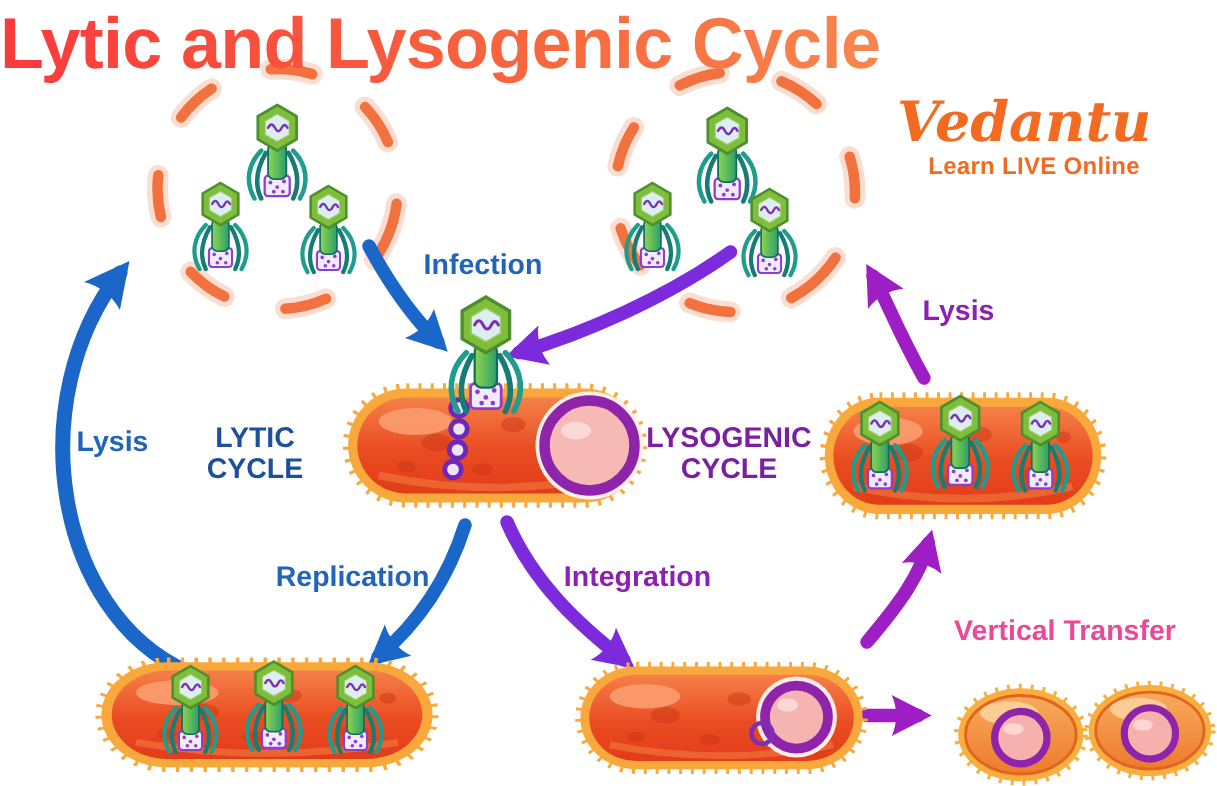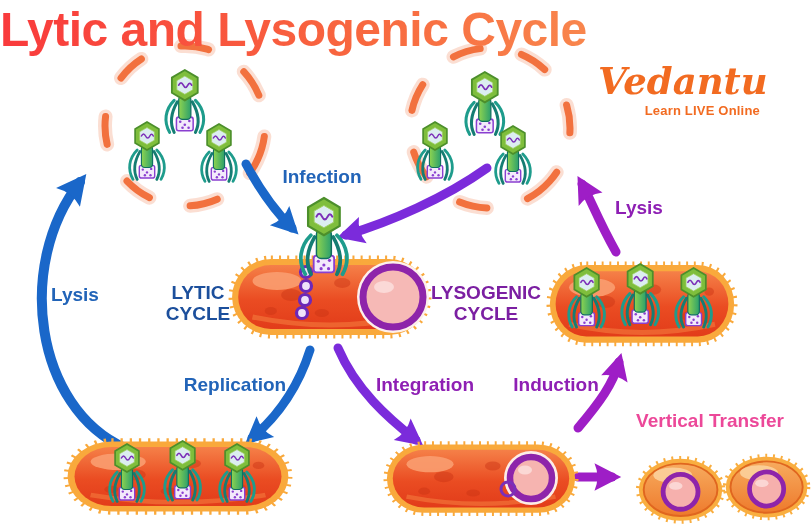--- a/index.html
+++ b/index.html
@@ -6,25 +6,25 @@
   .stage{position:relative;width:811px;height:524px;background:#ffffff;overflow:hidden;
          font-family:"Liberation Sans",sans-serif;}
   .diagram-svg{position:absolute;left:0;top:0;}
   .title{position:absolute;left:0;right:0;top:2px;text-align:left;
          font-size:48px;font-weight:bold;letter-spacing:-0.5px;
          background:linear-gradient(90deg,#f93a3c 0%,#f8683f 45%,#f9a45b 100%);
          -webkit-background-clip:text;background-clip:text;color:transparent;}
   .brand{position:absolute;left:598px;top:62px;width:162px;text-align:right;color:#f26b21;}
   .brand .name{font-family:"DejaVu Serif",serif;font-style:italic;font-weight:bold;
                font-size:37px;line-height:1.05;}
-  .brand .tagline{font-size:13px;font-weight:bold;letter-spacing:.2px;margin-top:2px;}
+  .brand .tagline{font-size:16px;font-weight:bold;letter-spacing:.2px;margin-top:2px;}
   .lbl{position:absolute;transform:translate(-50%,-50%);font-weight:bold;font-size:19px;
        white-space:nowrap;text-align:center;line-height:1.12;}
   .blue{color:#2264b8;}
-  .navy{color:#1c4f9c;margin-left:28px;}
+  .navy{color:#1c4f9c;}
   .grape{color:#7b1fa2;text-align:center;}
   .violet{color:#8e1fb4;}
   .dkpurple{color:#ec4899;}
 </style>
 </head>
 <body>
 
 <div class="stage">
 
   <svg class="diagram-svg" width="811" height="524" viewBox="0 0 811 524">
@@ -180,18 +180,17 @@
 
   <div class="lbl grape" style="left:486px;top:303px;">
     <span style="display:block">LYSOGENIC</span>
     <span style="display:block">CYCLE</span>
   </div>
 
   <div class="lbl blue" style="left:235px;top:385px;">Replication</div>
 
   <div class="lbl violet" style="left:425px;top:385px;">Integration</div>
 
-  <div class="lbl violet" style="left:556px;top:385px;">Induction</div>
 
   <div class="lbl violet" style="left:639px;top:208px;">Lysis</div>
 
   <div class="lbl dkpurple" style="left:710px;top:421px;">Vertical Transfer</div>
 </div>
 
 </body></html>

